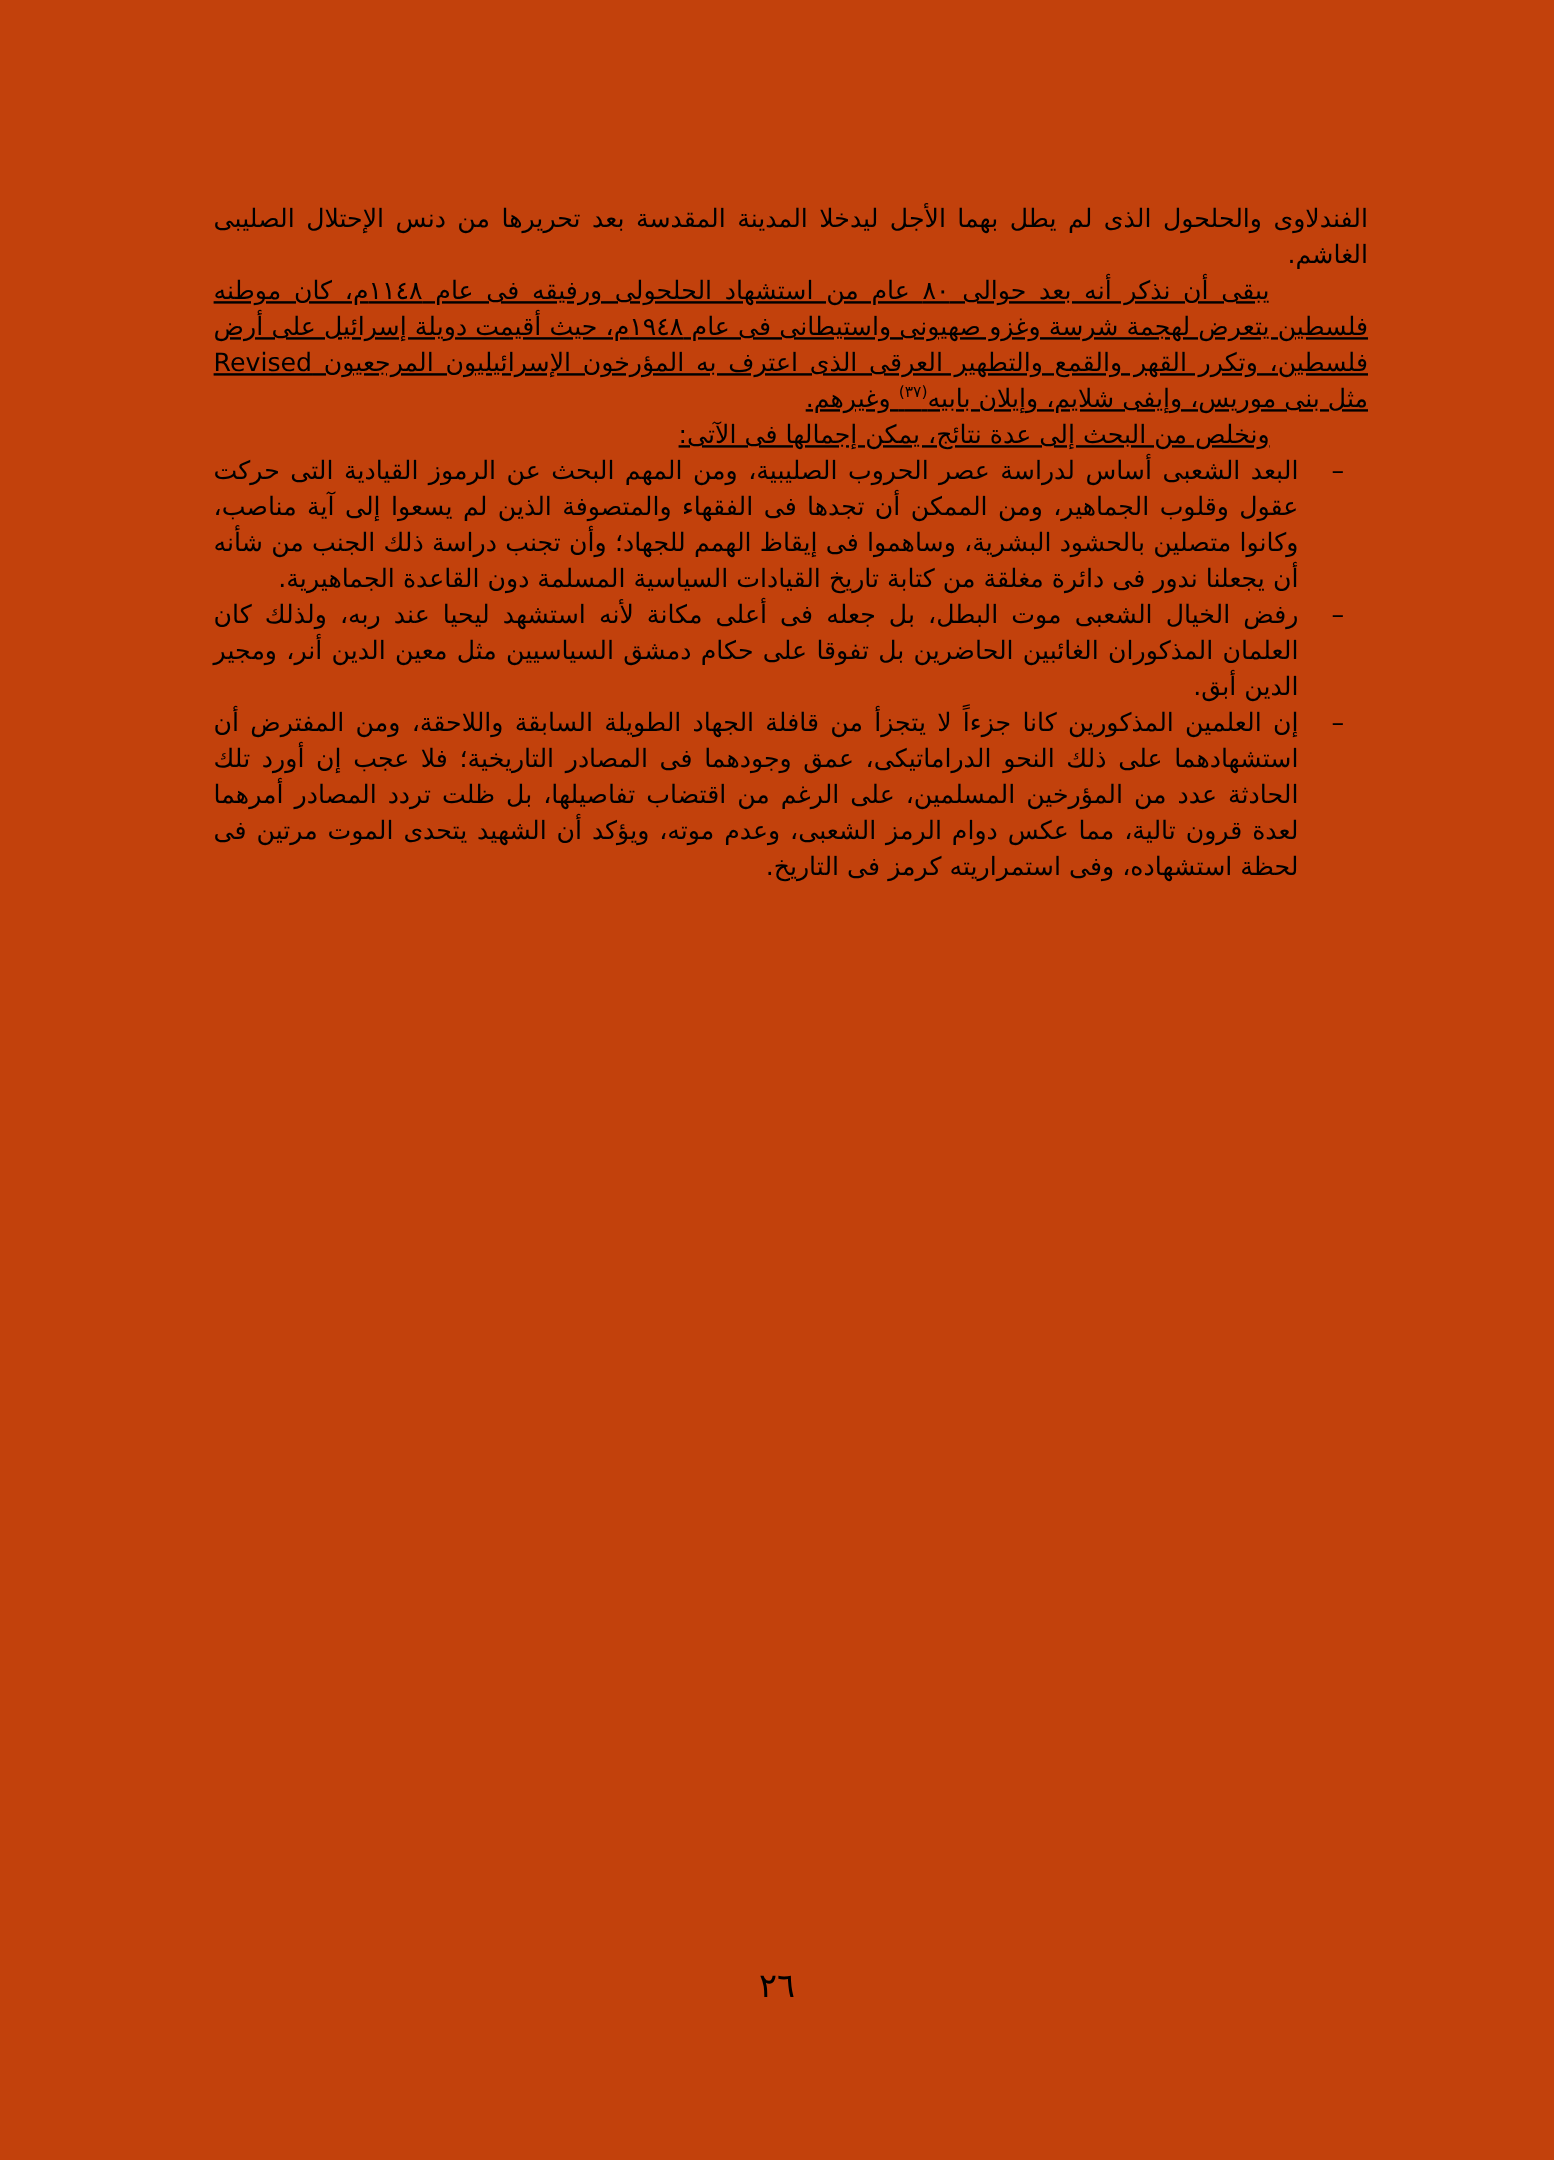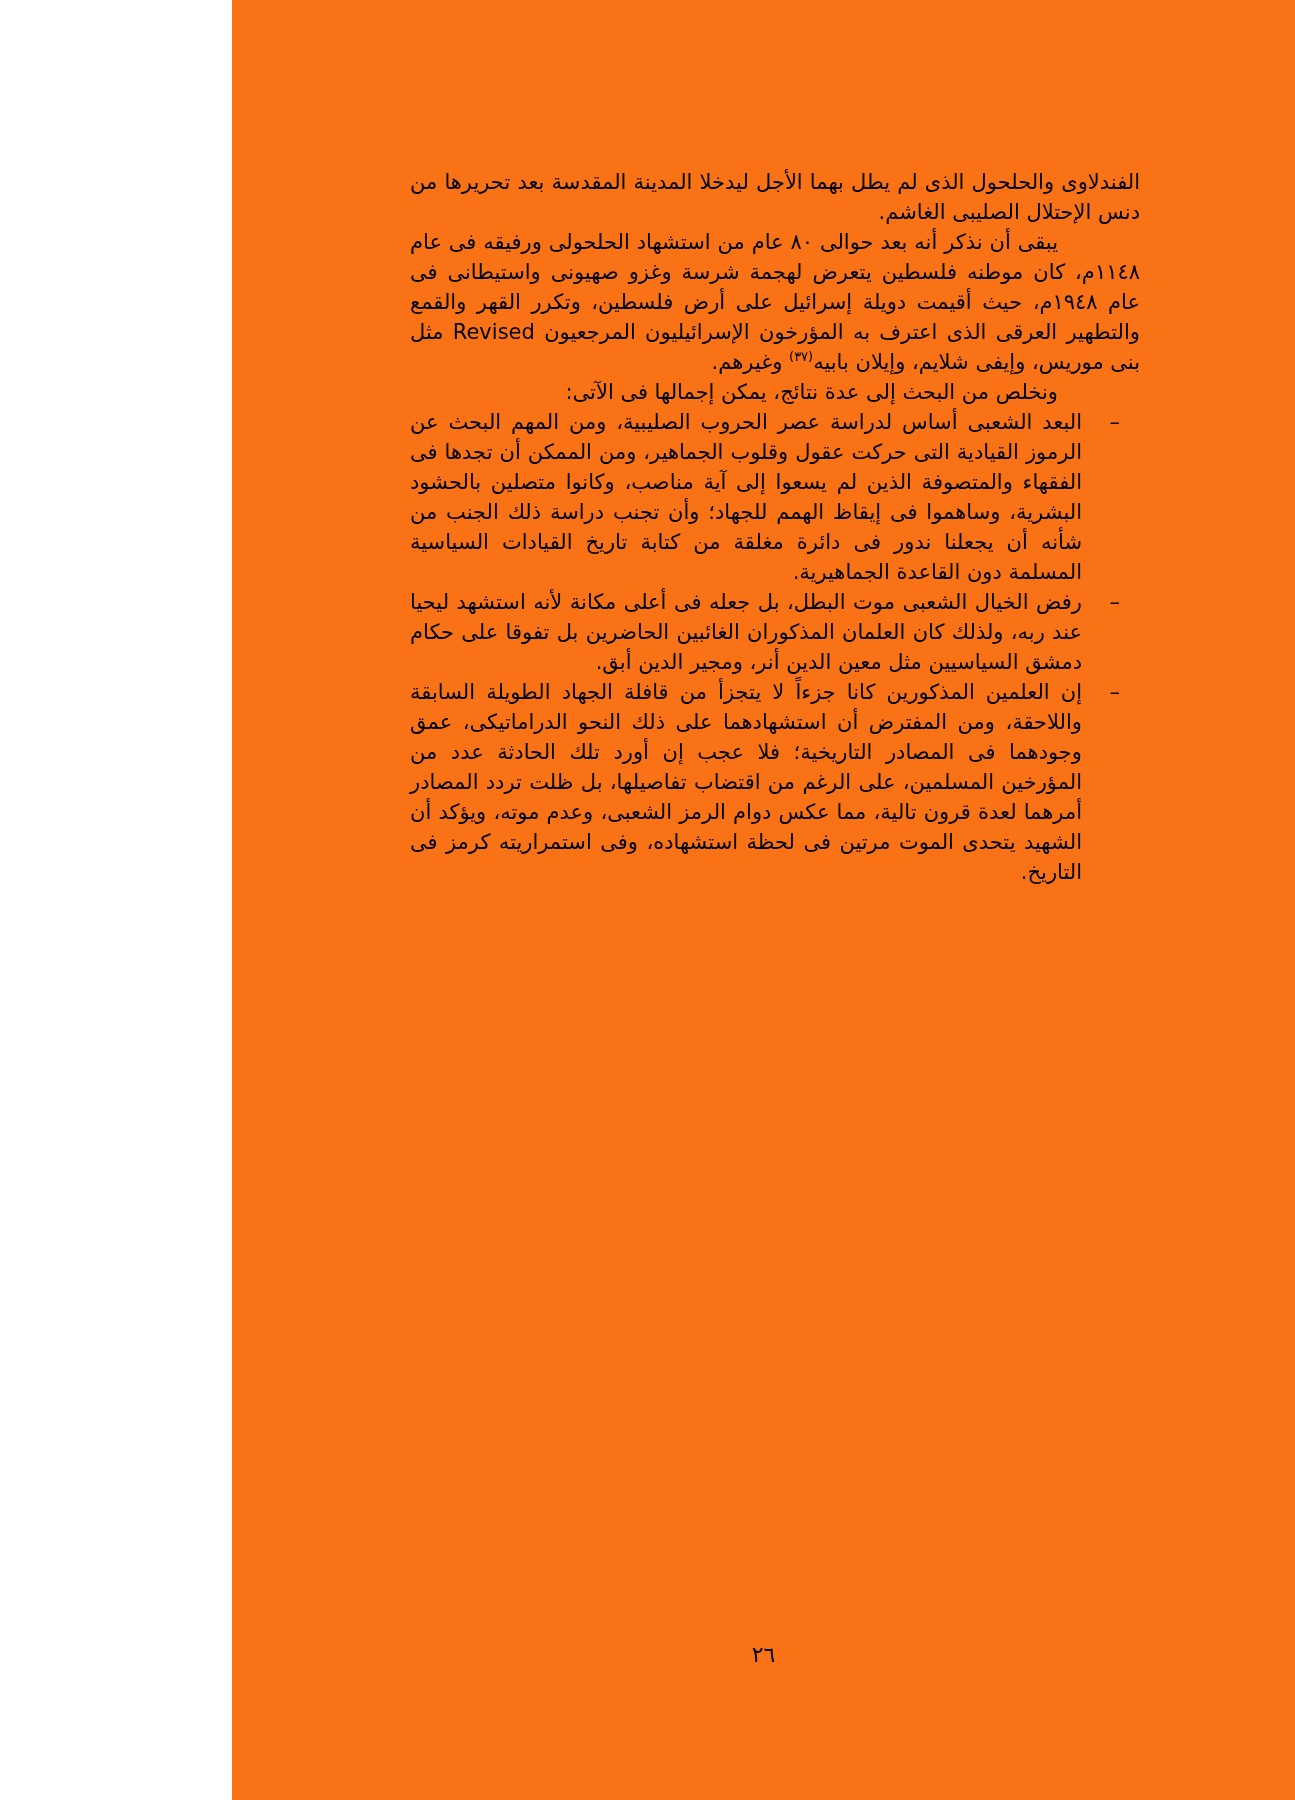--- a/index.html
+++ b/index.html
@@ -2,23 +2,23 @@
 <html lang="ar" dir="rtl"><head>
 <meta charset="utf-8">
 <style>
   html, body {
     margin: 0;
     padding: 0;
     background: #ffffff;
   }
   .page {
     position: relative;
-    width: 1063px;
+    width: 1295px;
     height: 1800px;
-    background: #f97316;
+    background: #c2410c;
     color: #000000;
     font-family: "DejaVu Sans", sans-serif;
     overflow: hidden;
   }
   .content {
     position: absolute;
     top: 167px;
     right: 155px;
     left: 178px;
     direction: rtl;
@@ -28,20 +28,21 @@
     font-size: 21px;
     line-height: 30px;
     color: #000000;
   }
   .para {
     margin: 0;
     padding: 0;
   }
   .para.indent {
     text-indent: 82px;
+    text-decoration: underline;
   }
   .bullets {
     list-style: none;
     margin: 0;
     padding: 0;
   }
   .bullet {
     position: relative;
     padding-right: 58px;
     margin: 0;
@@ -58,21 +59,21 @@
     vertical-align: super;
     line-height: 0;
   }
   .page-number {
     position: absolute;
     top: 1640px;
     left: 0;
     width: 100%;
     text-align: center;
     direction: rtl;
-    font-size: 22px;
+    font-size: 28px;
     line-height: 30px;
     color: #000000;
   }
 </style>
 </head>
 <body>
 
 <div class="page">
 
   <div class="content">

